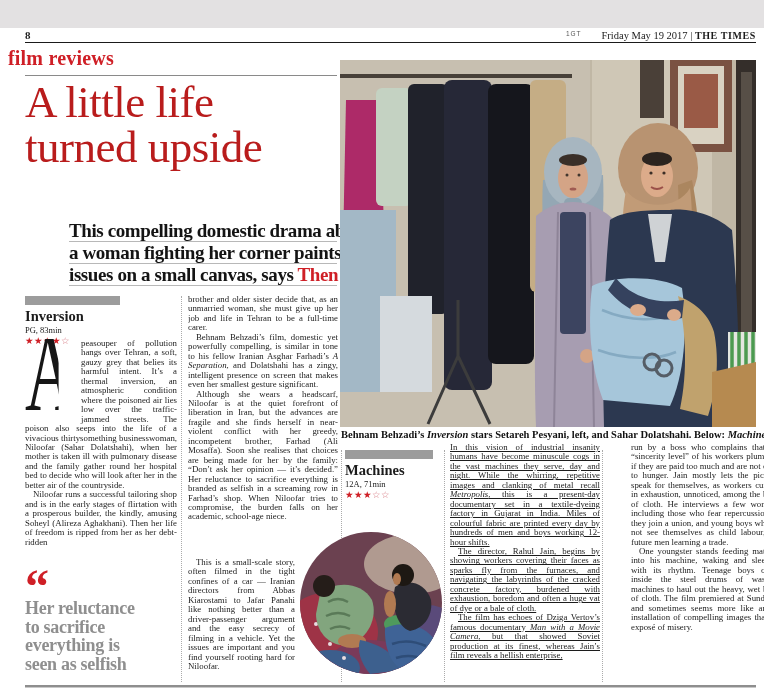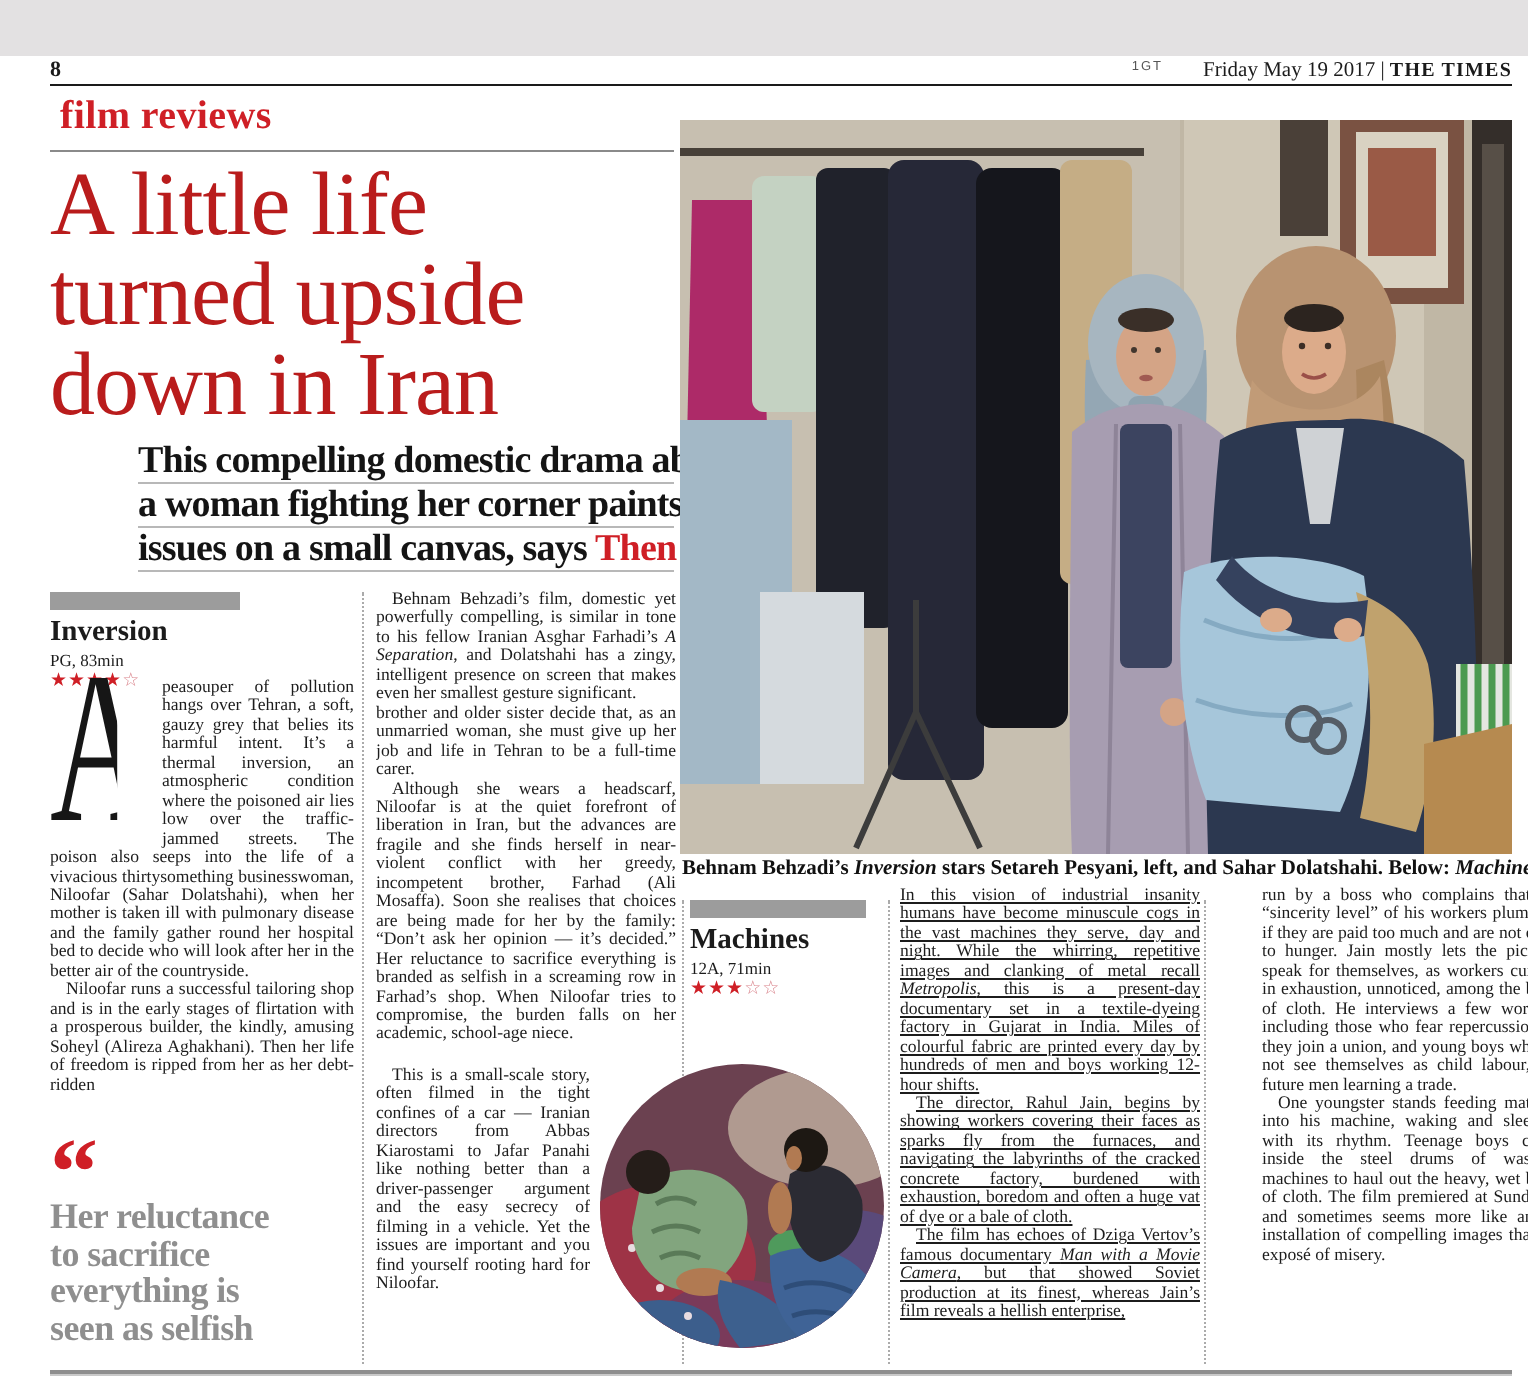--- a/index.html
+++ b/index.html
@@ -14,21 +14,21 @@
 
   .topstrip{left:0;top:0;width:764px;height:28px;background:#e3e1e2;}
 
   .pagenum{left:25px;top:29px;font:bold 11px/12px "Liberation Serif",serif;}
   .folio-right{right:8px;top:30px;display:flex;align-items:flex-start;gap:20px;}
   .edition{font-family:"Liberation Sans",sans-serif;font-size:6.5px;color:#555;letter-spacing:1px;}
   .dateline{font-size:10.5px;}
   .masthead{font-weight:bold;font-size:10px;letter-spacing:.6px;}
   .toprule{left:25px;top:42px;width:731px;height:1px;background:#1a1a1a;}
 
-  .kicker{left:30px;top:47px;font:bold 20px/22px "Liberation Serif",serif;color:var(--accent);letter-spacing:.2px;}
+  .kicker{left:8px;top:47px;font:bold 20px/22px "Liberation Serif",serif;color:var(--accent);letter-spacing:.2px;}
   .kickerrule{left:25px;top:75px;width:312px;height:1px;background:#8a8a8a;}
 
   .headline{left:25px;top:80px;width:330px;font:400 45px/45px "Liberation Serif",serif;color:#b91c1c;letter-spacing:-.5px;}
   .headline div{white-space:nowrap;}
 
   .standfirst{left:25px;top:220px;width:312px;}
   .sf-line{font:bold 19px/21px "Liberation Serif",serif;color:#141414;letter-spacing:-.4px;border-bottom:1px solid #b8b8b8;padding-bottom:1px;white-space:nowrap;height:20px;margin-left:44px;}
 
   .rev-bar{height:9px;background:#9c9c9c;}
   .rev-title{font:bold 14.5px/16px "Liberation Serif",serif;margin-top:3px;}
@@ -71,21 +71,20 @@
     <span class="dateline"><span>Friday May 19 2017 | </span><span class="masthead">THE TIMES</span></span>
   </div>
   <div class="abs toprule"></div>
 
   <div class="abs kicker">film reviews</div>
   <div class="abs kickerrule"></div>
 
   <div class="abs headline">
     <div>A little life</div>
     <div>turned upside</div>
-    <div>down in Iran</div>
   </div>
 
   <div class="abs standfirst">
     <div class="sf-line"><span>This compelling domestic drama about</span></div>
     <div class="sf-line"><span>a woman fighting her corner paints big</span></div>
     <div class="sf-line"><span>issues on a small canvas, says </span><span class="seg-accent">Then Muir</span></div>
   </div>
 
   <div class="abs" style="left:25px;top:296px;width:152px;">
     <div class="rev-bar" style="width:95px;"></div>
@@ -104,25 +103,25 @@
 
   <div class="abs pq-mark">“</div>
   <div class="abs pq-text">
     <div class="pq-line">Her reluctance</div>
     <div class="pq-line">to sacrifice</div>
     <div class="pq-line">everything is</div>
     <div class="pq-line">seen as selfish</div>
   </div>
 
   <div class="abs bodycol" style="left:188px;top:295px;width:150px;height:246px;">
+      <p class="bodypara"><span>brother and older sister decide that, as an unmarried woman, she must give up her job and life in Tehran to be a full-time carer.</span></p>
       <p class="bodypara ind"><span>Behnam Behzadi’s film, domestic yet powerfully compelling, is similar in tone to his fellow Iranian Asghar Farhadi’s </span><span class="seg-i">A Separation</span><span>, and Dolatshahi has a zingy, intelligent presence on screen that makes even her smallest gesture significant.</span></p>
-      <p class="bodypara"><span>brother and older sister decide that, as an unmarried woman, she must give up her job and life in Tehran to be a full-time carer.</span></p>
       <p class="bodypara ind"><span>Although she wears a headscarf, Niloofar is at the quiet forefront of liberation in Iran, but the advances are fragile and she finds herself in near-violent conflict with her greedy, incompetent brother, Farhad (Ali Mosaffa). Soon she realises that choices are being made for her by the family: “Don’t ask her opinion — it’s decided.” Her reluctance to sacrifice everything is branded as selfish in a screaming row in Farhad’s shop. When Niloofar tries to compromise, the burden falls on her academic, school-age niece.</span></p>
     </div>
-  <div class="abs bodycol" style="left:188px;top:533px;width:107px;height:128px;">
+  <div class="abs bodycol" style="left:188px;top:558px;width:107px;height:128px;">
       <p class="bodypara ind"><span>This is a small-scale story, often filmed in the tight confines of a car — Iranian directors from Abbas Kiarostami to Jafar Panahi like nothing better than a driver-passenger argument and the easy secrecy of filming in a vehicle. Yet the issues are important and you find yourself rooting hard for Niloofar.</span></p>
     </div>
 
   <div class="abs photo-main">
     <svg width="416" height="367" viewBox="0 0 416 367">
       <rect x="0" y="0" width="416" height="367" fill="#c7bfb0"></rect>
       <rect x="250" y="0" width="146" height="367" fill="#c0b7a5"></rect>
       <rect x="252" y="0" width="120" height="230" fill="#cfc7b6"></rect>
 
       <rect x="396" y="0" width="20" height="367" fill="#342e2a"></rect>

